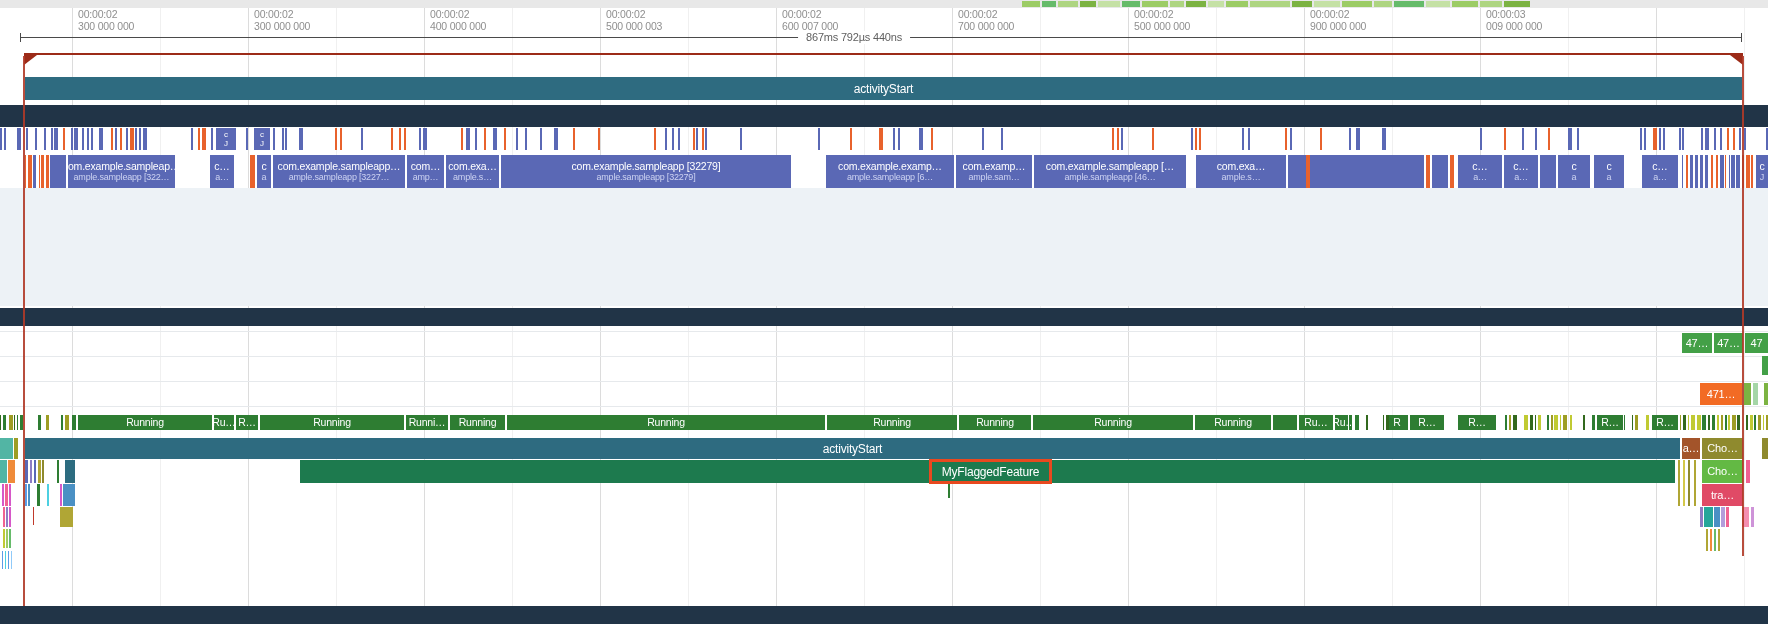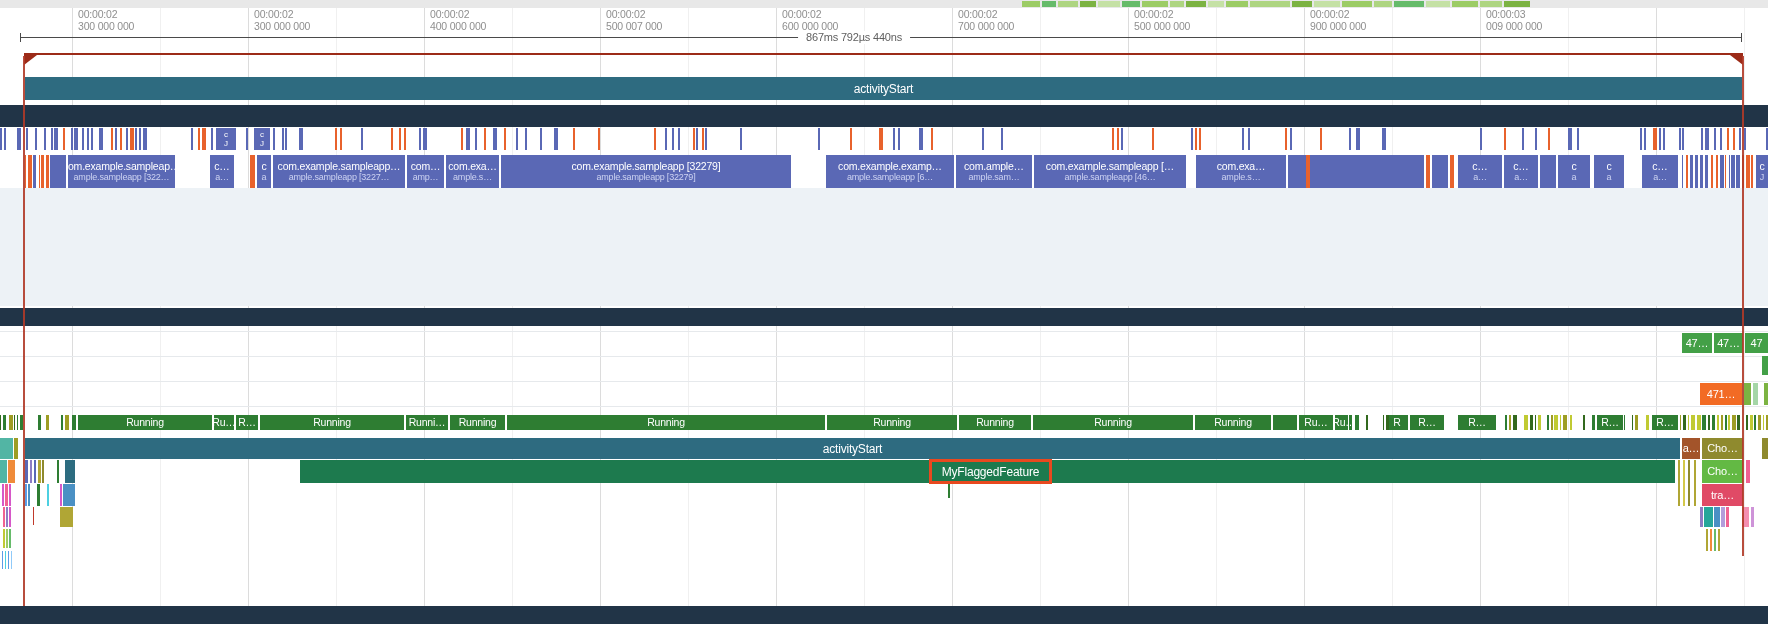--- a/index.html
+++ b/index.html
@@ -82,25 +82,25 @@
       <div class="rulerlbl" style="left: 254px; top: 9px;">
         <div>00:00:02</div>
         <div>300 000 000</div>
       </div>
       <div class="rulerlbl" style="left: 430px; top: 9px;">
         <div>00:00:02</div>
         <div>400 000 000</div>
       </div>
       <div class="rulerlbl" style="left: 606px; top: 9px;">
         <div>00:00:02</div>
-        <div>500 007 000</div>
+        <div>500 000 003</div>
       </div>
       <div class="rulerlbl" style="left: 782px; top: 9px;">
         <div>00:00:02</div>
-        <div>600 000 000</div>
+        <div>600 007 000</div>
       </div>
       <div class="rulerlbl" style="left: 958px; top: 9px;">
         <div>00:00:02</div>
         <div>700 000 000</div>
       </div>
       <div class="rulerlbl" style="left: 1134px; top: 9px;">
         <div>00:00:02</div>
         <div>500 000 000</div>
       </div>
       <div class="rulerlbl" style="left: 1310px; top: 9px;">
@@ -262,21 +262,21 @@
       </div>
       <div class="slice2" style="left: 501px; top: 155px; width: 290px; height: 33px; background: rgb(90, 104, 181);">
         <span class="l1">com.example.sampleapp [32279]</span>
         <span class="l2">ample.sampleapp [32279]</span>
       </div>
       <div class="slice2" style="left: 826px; top: 155px; width: 128px; height: 33px; background: rgb(90, 104, 181);">
         <span class="l1">com.example.examp…</span>
         <span class="l2">ample.sampleapp [6…</span>
       </div>
       <div class="slice2" style="left: 956px; top: 155px; width: 76px; height: 33px; background: rgb(90, 104, 181);">
-        <span class="l1">com.ample…</span>
+        <span class="l1">com.examp…</span>
         <span class="l2">ample.sam…</span>
       </div>
       <div class="slice2" style="left: 1034px; top: 155px; width: 152px; height: 33px; background: rgb(90, 104, 181);">
         <span class="l1">com.example.sampleapp […</span>
         <span class="l2">ample.sampleapp [46…</span>
       </div>
       <div class="slice2" style="left: 1196px; top: 155px; width: 90px; height: 33px; background: rgb(90, 104, 181);">
         <span class="l1">com.exa…</span>
         <span class="l2">ample.s…</span>
       </div>

